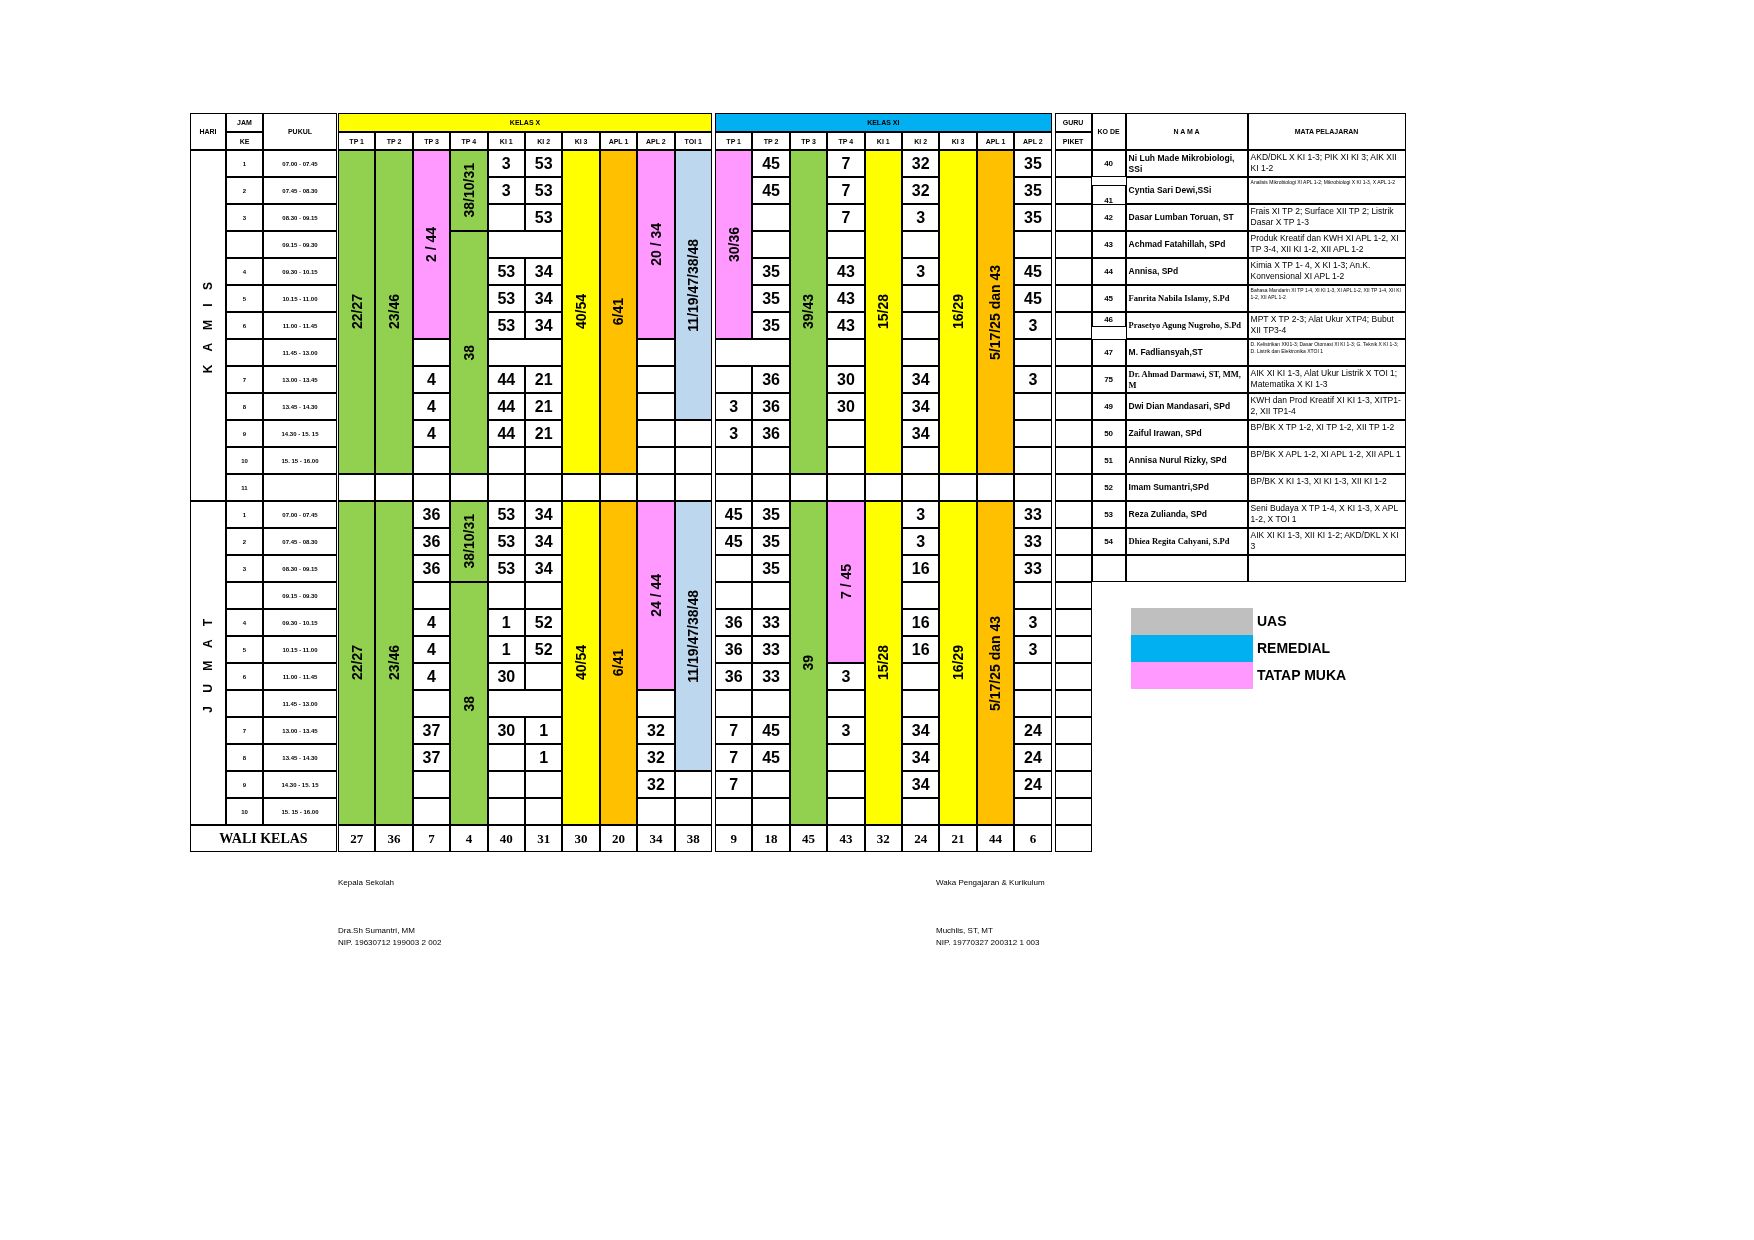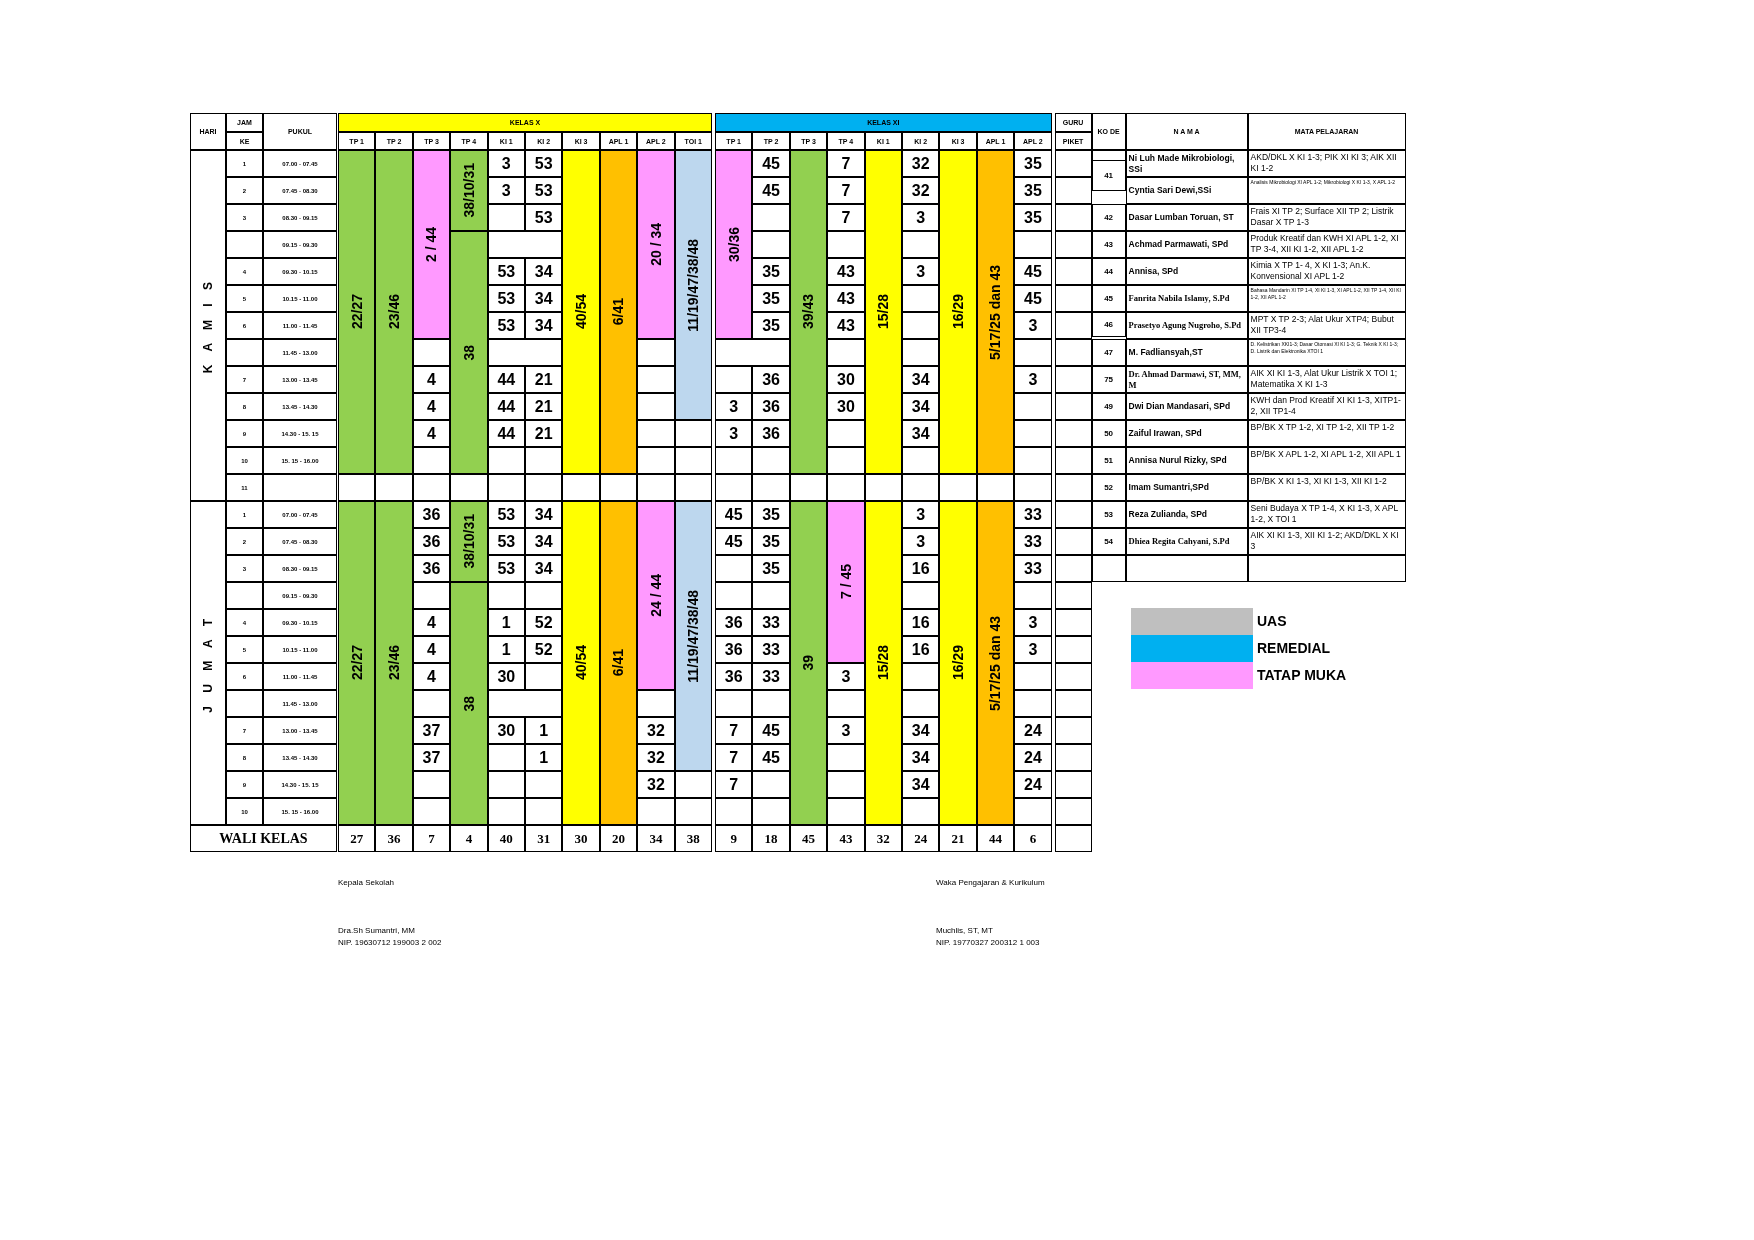--- a/index.html
+++ b/index.html
@@ -824,36 +824,36 @@
     <div class="cell waliv" style="left: 827.2px; top: 825px; width: 37.4px; height: 27px;">43</div>
     <div class="cell waliv" style="left: 864.6px; top: 825px; width: 37.4px; height: 27px;">32</div>
     <div class="cell waliv" style="left: 902px; top: 825px; width: 37.4px; height: 27px;">24</div>
     <div class="cell waliv" style="left: 939.4px; top: 825px; width: 37.4px; height: 27px;">21</div>
     <div class="cell waliv" style="left: 976.8px; top: 825px; width: 37.4px; height: 27px;">44</div>
     <div class="cell waliv" style="left: 1014.2px; top: 825px; width: 37.4px; height: 27px;">6</div>
     <div class="cell " style="left: 1054.6px; top: 825px; width: 37px; height: 27px;"></div>
     <div class="cell kode" style="left: 1091.6px; top: 150px; width: 34px; height: 27px;">40</div>
     <div class="cell nama" style="left: 1125.6px; top: 150px; width: 122px; height: 27px;">Ni Luh Made Mikrobiologi, SSi</div>
     <div class="cell mapel" style="left: 1247.6px; top: 150px; width: 158px; height: 27px;">AKD/DKL X KI 1-3; PIK XI KI 3; AIK XII KI 1-2</div>
-    <div class="cell kode" style="left: 1091.6px; top: 160px; width: 34px; height: 31px;">41</div>
+    <div class="cell kode" style="left: 1091.6px; top: 185px; width: 34px; height: 31px;">41</div>
     <div class="cell nama" style="left: 1125.6px; top: 177px; width: 122px; height: 27px;">Cyntia Sari Dewi,SSi</div>
     <div class="cell mapel tiny" style="left: 1247.6px; top: 177px; width: 158px; height: 27px;">Analisis Mikrobiologi XI APL 1-2; Mikrobiologi X KI 1-3, X APL 1-2</div>
     <div class="cell kode" style="left: 1091.6px; top: 204px; width: 34px; height: 27px;">42</div>
     <div class="cell nama" style="left: 1125.6px; top: 204px; width: 122px; height: 27px;">Dasar Lumban Toruan, ST</div>
     <div class="cell mapel" style="left: 1247.6px; top: 204px; width: 158px; height: 27px;">Frais XI TP 2; Surface XII TP 2; Listrik Dasar X TP 1-3</div>
     <div class="cell kode" style="left: 1091.6px; top: 231px; width: 34px; height: 27px;">43</div>
-    <div class="cell nama" style="left: 1125.6px; top: 231px; width: 122px; height: 27px;">Achmad Parmawati, SPd</div>
+    <div class="cell nama" style="left: 1125.6px; top: 231px; width: 122px; height: 27px;">Achmad Fatahillah, SPd</div>
     <div class="cell mapel" style="left: 1247.6px; top: 231px; width: 158px; height: 27px;">Produk Kreatif dan KWH XI APL 1-2, XI TP 3-4, XII KI 1-2, XII APL 1-2</div>
     <div class="cell kode" style="left: 1091.6px; top: 258px; width: 34px; height: 27px;">44</div>
     <div class="cell nama" style="left: 1125.6px; top: 258px; width: 122px; height: 27px;">Annisa, SPd</div>
     <div class="cell mapel" style="left: 1247.6px; top: 258px; width: 158px; height: 27px;">Kimia X TP 1- 4, X KI 1-3; An.K. Konvensional XI APL 1-2</div>
     <div class="cell kode" style="left: 1091.6px; top: 285px; width: 34px; height: 27px;">45</div>
     <div class="cell nama serif" style="left: 1125.6px; top: 285px; width: 122px; height: 27px;">Fanrita Nabila Islamy, S.Pd</div>
     <div class="cell mapel tiny" style="left: 1247.6px; top: 285px; width: 158px; height: 27px;">Bahasa Mandarin XI TP 1-4, XI KI 1-3, XI APL 1-2, XII TP 1-4, XII KI 1-2, XII APL 1-2</div>
-    <div class="cell kode" style="left: 1091.6px; top: 312px; width: 34px; height: 25px;">46</div>
+    <div class="cell kode" style="left: 1091.6px; top: 312px; width: 34px; height: 15px;">46</div>
     <div class="cell nama serif" style="left: 1125.6px; top: 312px; width: 122px; height: 27px;">Prasetyo Agung Nugroho, S.Pd</div>
     <div class="cell mapel" style="left: 1247.6px; top: 312px; width: 158px; height: 27px;">MPT X TP 2-3; Alat Ukur XTP4; Bubut XII TP3-4</div>
     <div class="cell kode" style="left: 1091.6px; top: 339px; width: 34px; height: 27px;">47</div>
     <div class="cell nama" style="left: 1125.6px; top: 339px; width: 122px; height: 27px;">M. Fadliansyah,ST</div>
     <div class="cell mapel tiny" style="left: 1247.6px; top: 339px; width: 158px; height: 27px;">D. Kelistrikan XKI1-3; Dasar Otomasi XI KI 1-3; G. Teknik X KI 1-3; D. Listrik dan Elektronika XTOI 1</div>
     <div class="cell kode" style="left: 1091.6px; top: 366px; width: 34px; height: 27px;">75</div>
     <div class="cell nama serif" style="left: 1125.6px; top: 366px; width: 122px; height: 27px;">Dr. Ahmad Darmawi, ST, MM, M</div>
     <div class="cell mapel" style="left: 1247.6px; top: 366px; width: 158px; height: 27px;">AIK XI KI 1-3, Alat Ukur Listrik X TOI 1; Matematika X KI 1-3</div>
     <div class="cell kode" style="left: 1091.6px; top: 393px; width: 34px; height: 27px;">49</div>
     <div class="cell nama" style="left: 1125.6px; top: 393px; width: 122px; height: 27px;">Dwi Dian Mandasari, SPd</div>

